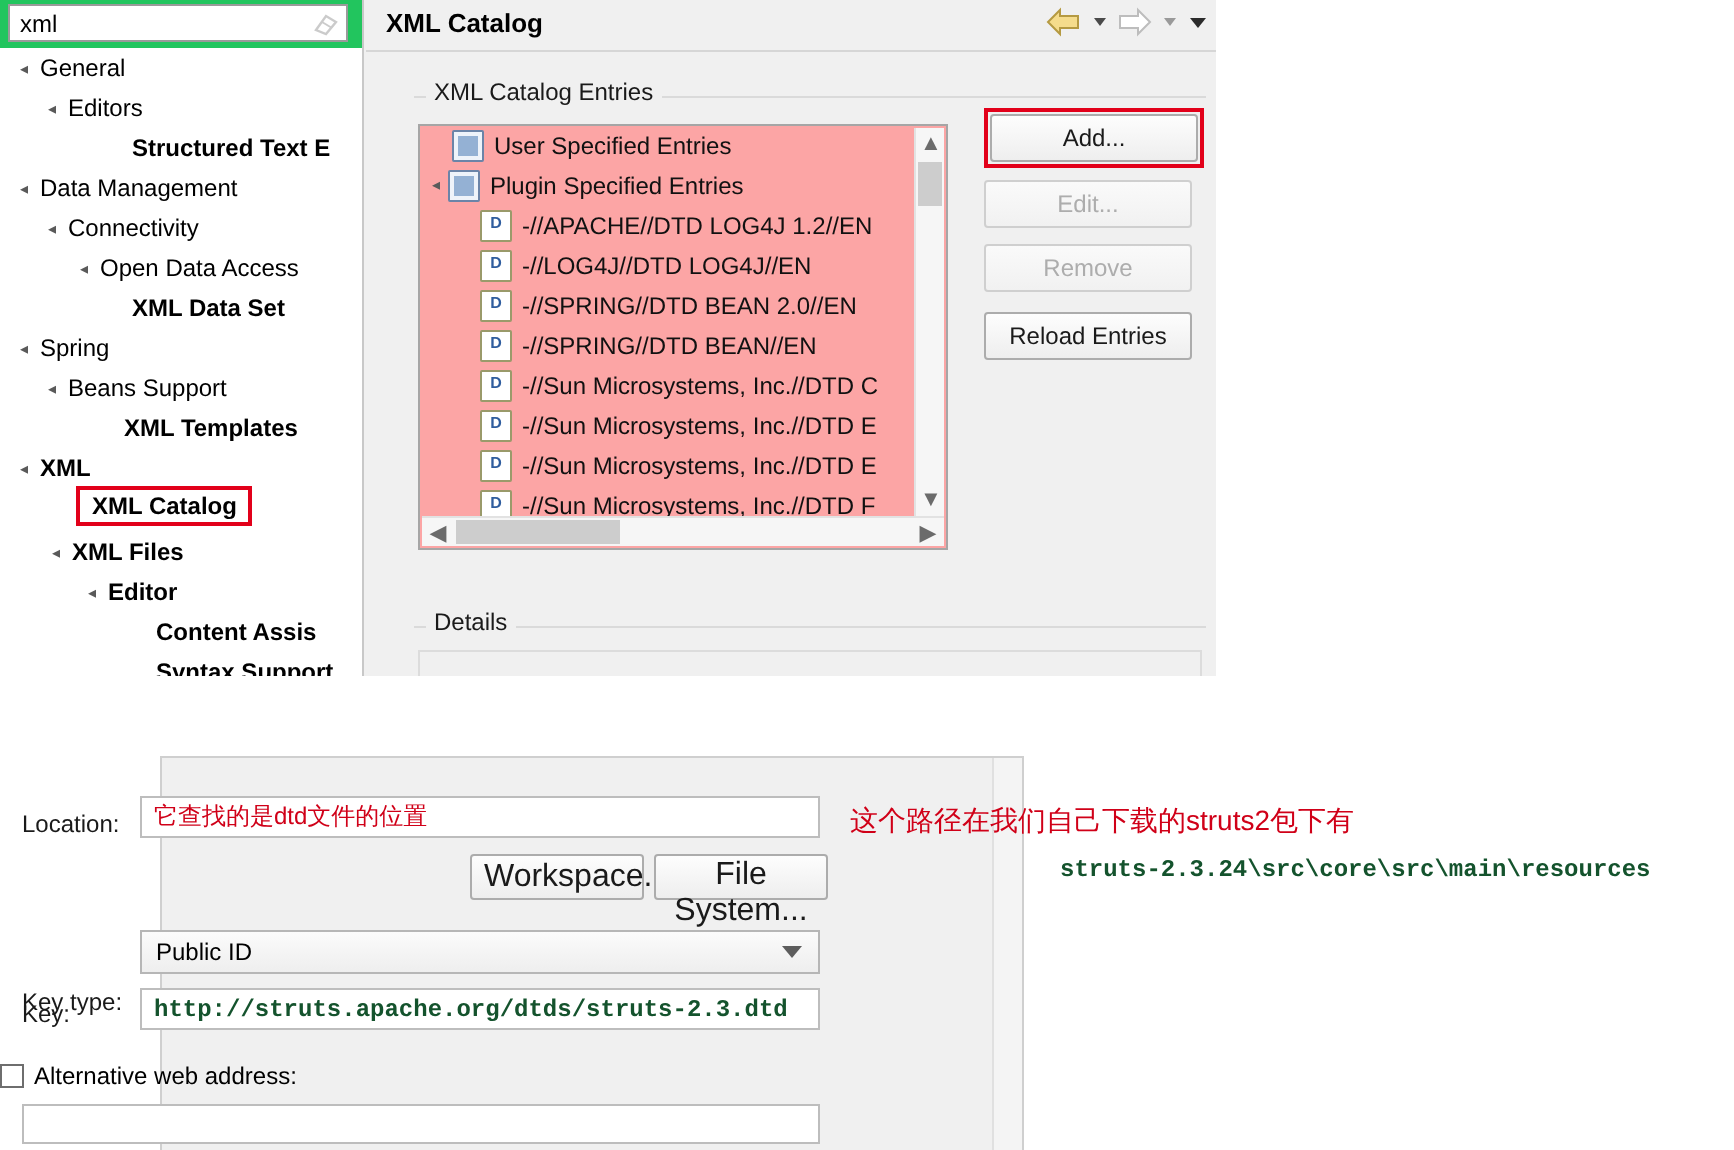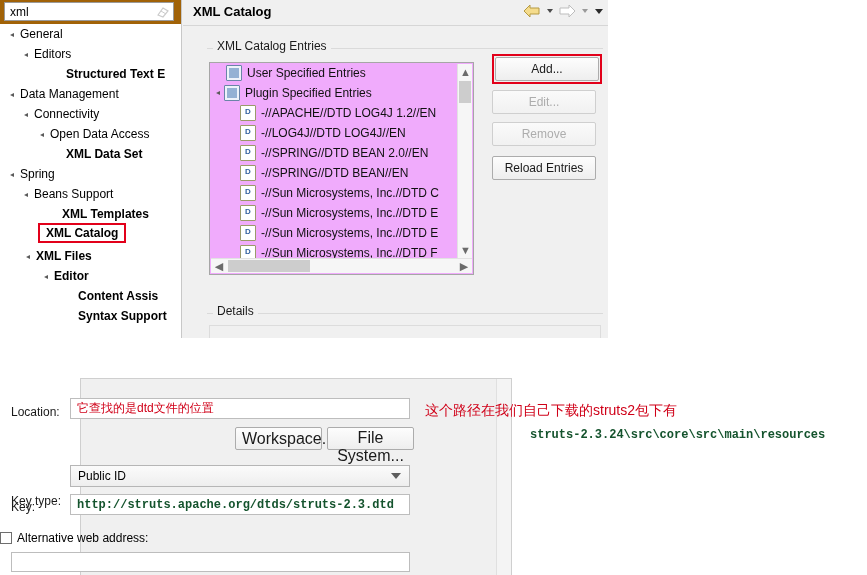--- a/index.html
+++ b/index.html
@@ -26,21 +26,21 @@
     background: #f0f0f0;
     overflow: hidden;
   }
 
   
   #prefs-left {
     position: absolute;
     left: 0; top: 0;
     width: 182px;
     height: 338px;
-    background: #a16207;
+    background: #22c55e;
     border-right: 1px solid #c8c8c8;
     box-sizing: border-box;
   }
   #filter-wrap {
     position: absolute;
     left: 4px; top: 2px;
     width: 170px; height: 19px;
     background: #ffffff;
     border: 1px solid #9a9a9a;
     box-sizing: border-box;
@@ -167,21 +167,21 @@
     left: 0; top: 8px;
     width: 100%;
     height: 1px;
     background: #dadada;
   }
 
   #entries-list {
     position: absolute;
     left: 2px; top: 22px;
     width: 265px; height: 213px;
-    background: #f0abfc;
+    background: #fca5a5;
     border: 1px solid #a6a6a6;
     box-sizing: border-box;
     overflow: hidden;
   }
   .entry-row {
     height: 20px;
     line-height: 20px;
     white-space: nowrap;
     display: flex;
     align-items: center;
@@ -474,20 +474,23 @@
         <span class="lbl">XML Data Set</span>
       </div>
       <div class="tree-row" style="padding-left:10px;">
         <span class="arrow">◂</span><span class="lbl">Spring</span>
       </div>
       <div class="tree-row" style="padding-left:24px;">
         <span class="arrow">◂</span><span class="lbl">Beans Support</span>
       </div>
       <div class="tree-row bold clipped" style="padding-left:62px;">
         <span class="lbl">XML Templates</span>
+      </div>
+      <div class="tree-row bold" style="padding-left:10px;">
+        <span class="arrow">◂</span><span class="lbl">XML</span>
       </div>
       <div class="tree-row" style="padding-left:38px;height:22px;">
         <span id="xml-catalog-row">
           <span>XML Catalog</span>
         </span>
       </div>
       <div class="tree-row bold" style="padding-left:26px;">
         <span class="arrow">◂</span><span class="lbl">XML Files</span>
       </div>
       <div class="tree-row bold" style="padding-left:44px;">

